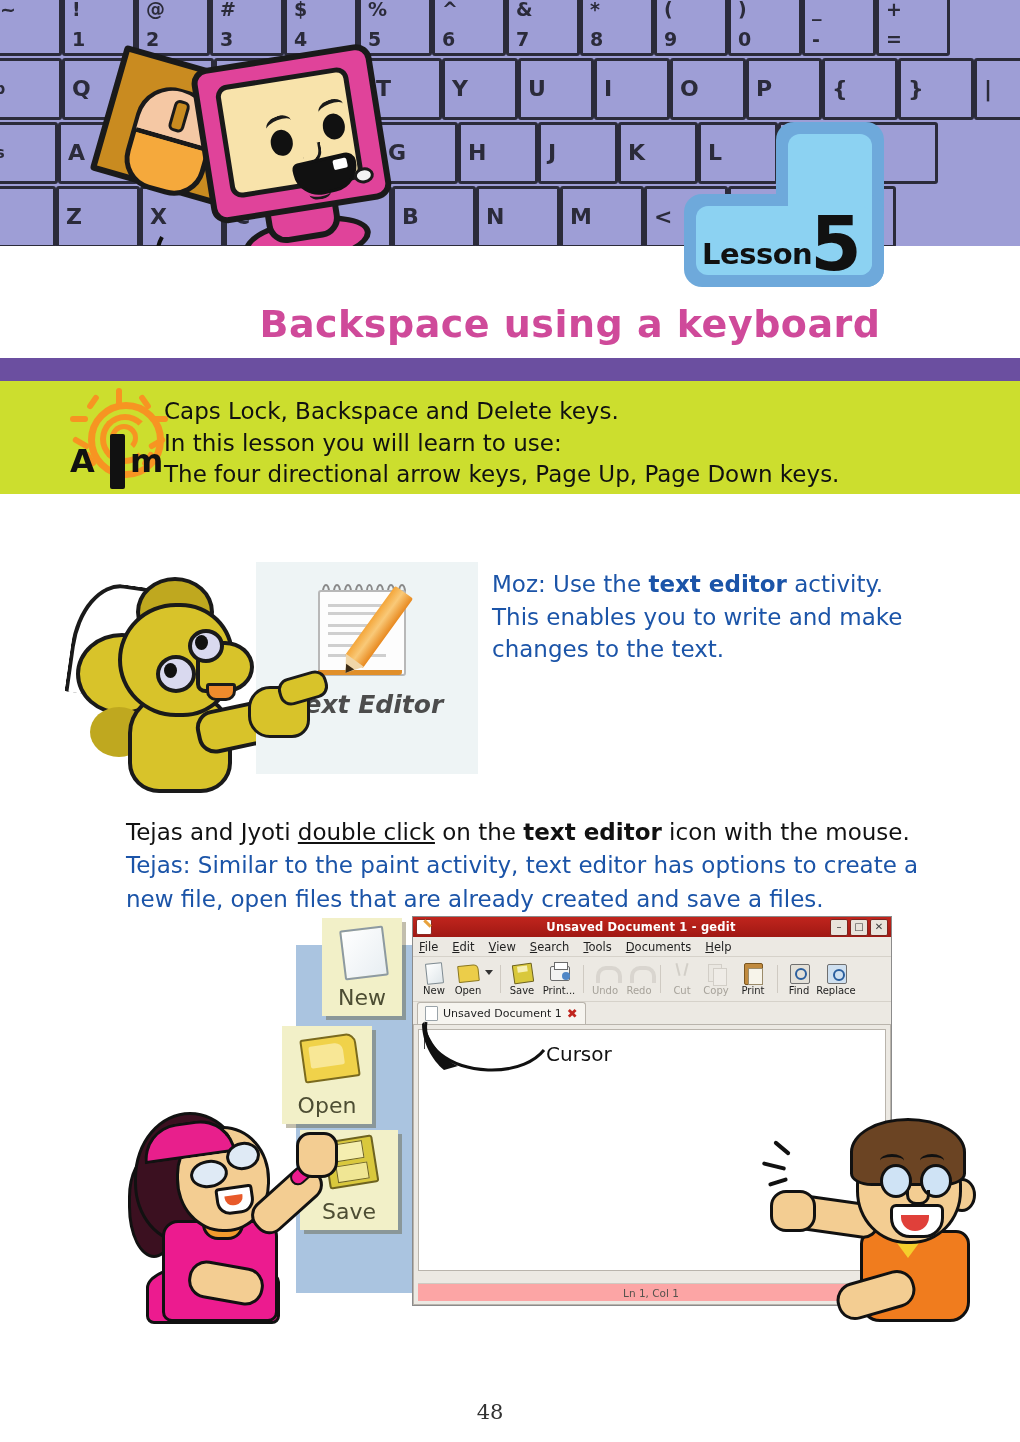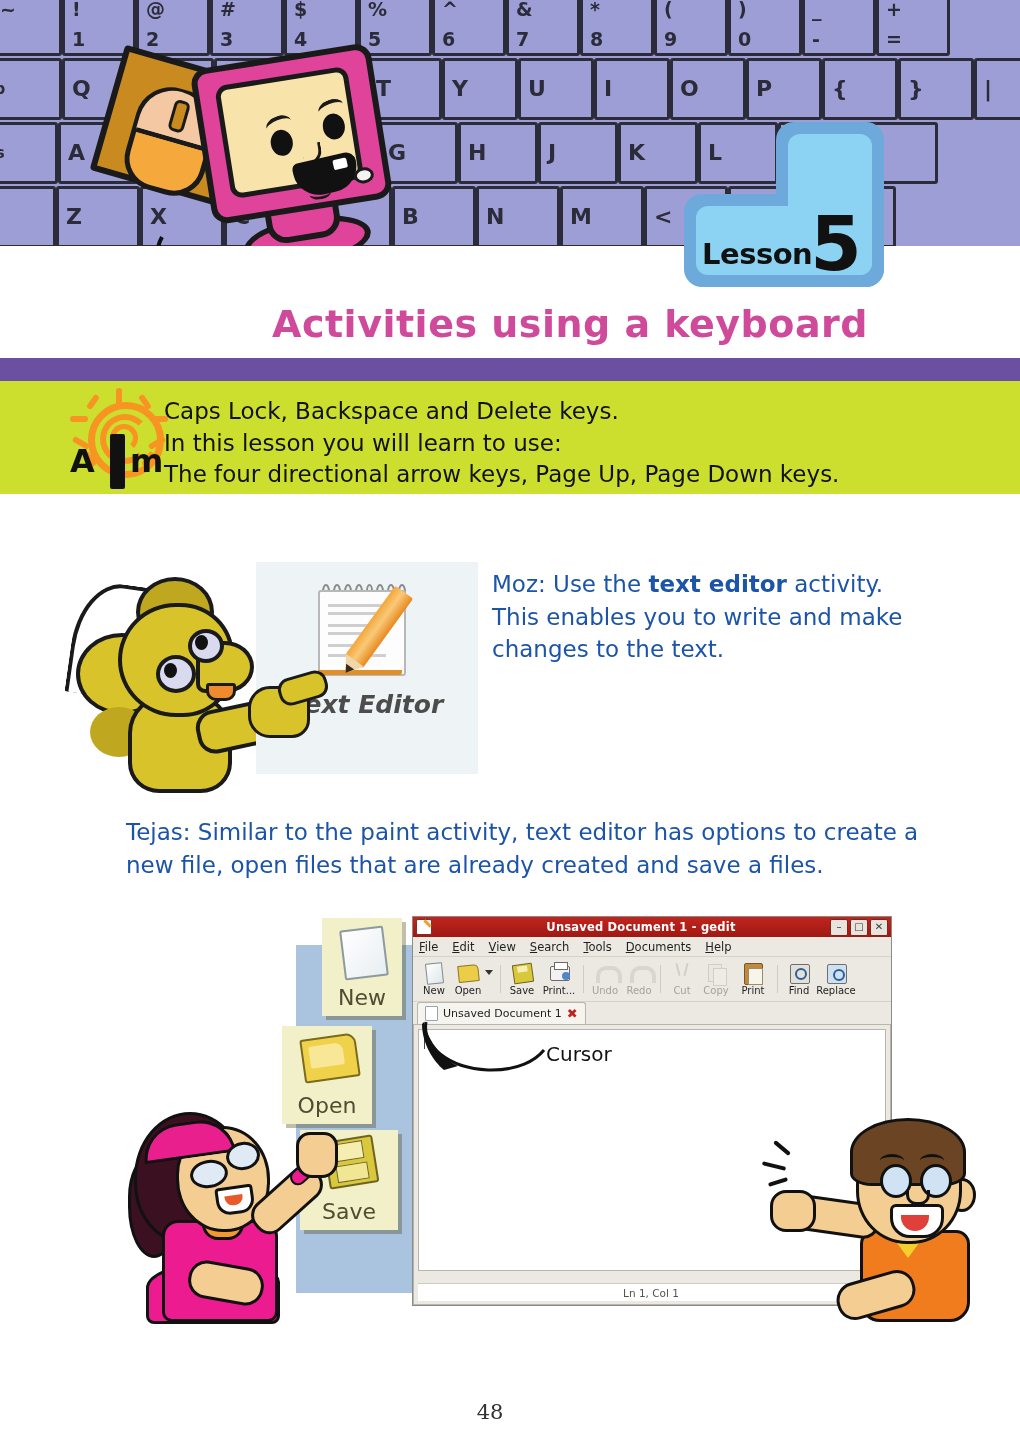--- a/index.html
+++ b/index.html
@@ -199,21 +199,21 @@
 
   .ge-tabbar{height:22px;background:#ece9e3;padding-left:4px;display:flex;align-items:flex-end;
     border-bottom:1px solid #b9b4ac;}
   .ge-tab{height:21px;background:#f6f4ef;border:1px solid #b9b4ac;border-bottom:none;
     border-radius:3px 3px 0 0;display:flex;align-items:center;gap:5px;padding:0 7px;}
   .ge-tab-ic{width:11px;height:13px;background:#fff;border:1px solid #9aa3a9;border-radius:1px;}
   .ge-tab-lab{font-family:"DejaVu Sans", sans-serif;font-size:11px;color:#1f1f1f;}
   .ge-tab-close{color:#c0251d;font-family:"DejaVu Sans", sans-serif;font-size:13px;font-weight:700;line-height:1;}
   .ge-canvas{position:absolute;left:5px;top:112px;width:466px;height:240px;background:#ffffff;border:1px solid #b9b4ac;}
   .ge-caret{position:absolute;left:5px;top:5px;width:1px;height:14px;background:#444;}
-  .ge-status{position:absolute;left:5px;bottom:4px;width:466px;height:17px;background:#ffffff;border-top:1px solid #cfcac2;
+  .ge-status{position:absolute;left:5px;bottom:4px;width:466px;height:17px;background:#fca5a5;border-top:1px solid #cfcac2;
     display:flex;align-items:center;justify-content:center;}
   .ge-status-text{font-family:"DejaVu Sans", sans-serif;font-size:10.5px;color:#55524d;}
 
   
   .callout{position:absolute;left:418px;top:1020px;width:200px;height:80px;}
   .callout-lab{position:absolute;left:128px;top:22px;color:#111;
     font-family:"DejaVu Sans", sans-serif;font-size:20px;}
 
   
   .jyoti{position:absolute;left:128px;top:1108px;width:185px;height:205px;}
@@ -400,21 +400,21 @@
     <div class="lb-shape lb-h"></div>
     <div class="lb-in-v"></div>
     <div class="lb-in-h"></div>
     <div class="lb-text">
       <span>Lesson</span>
       <span class="lb-num">5</span>
     </div>
   </div>
 
   <div class="title">
-    <span class="title-inner">Activities using a keyboard</span>
+    <span class="title-inner">Backspace using a keyboard</span>
   </div>
 
   <div class="purple-bar"></div>
 
   <div class="aim-box"></div>
   <div class="aim-icon">
     <div class="sun-rays">
       <div class="ray" style="left:50px;top:-2px;width:6px;height:18px;"></div>
       <div class="ray" style="left:24px;top:4px;width:6px;height:16px;transform:rotate(35deg);"></div>
       <div class="ray" style="left:76px;top:4px;width:6px;height:16px;transform:rotate(-35deg);"></div>
@@ -488,20 +488,21 @@
     </div>
   </div>
 
   <div class="dialogue">
     <div>
       <span>Moz: Use the </span><b>text editor</b><span> activity. This enables you to write and make changes to the text.</span>
     </div>
   </div>
 
   <div class="para">
+    <div class="blk"><span>Tejas and Jyoti  </span><u>double click</u><span> on the </span><b>text editor</b><span> icon with  the mouse.</span></div>
     <div class="blu">Tejas: Similar to the paint activity, text editor has options to create a new file, open files that are already created and save a files.</div>
   </div>
 
   <div class="blue-panel"></div>
 
   <div class="btn-tile tile-new">
     <div class="ic-page"></div>
     <div class="tile-lab">New</div>
   </div>
   <div class="btn-tile tile-open">

